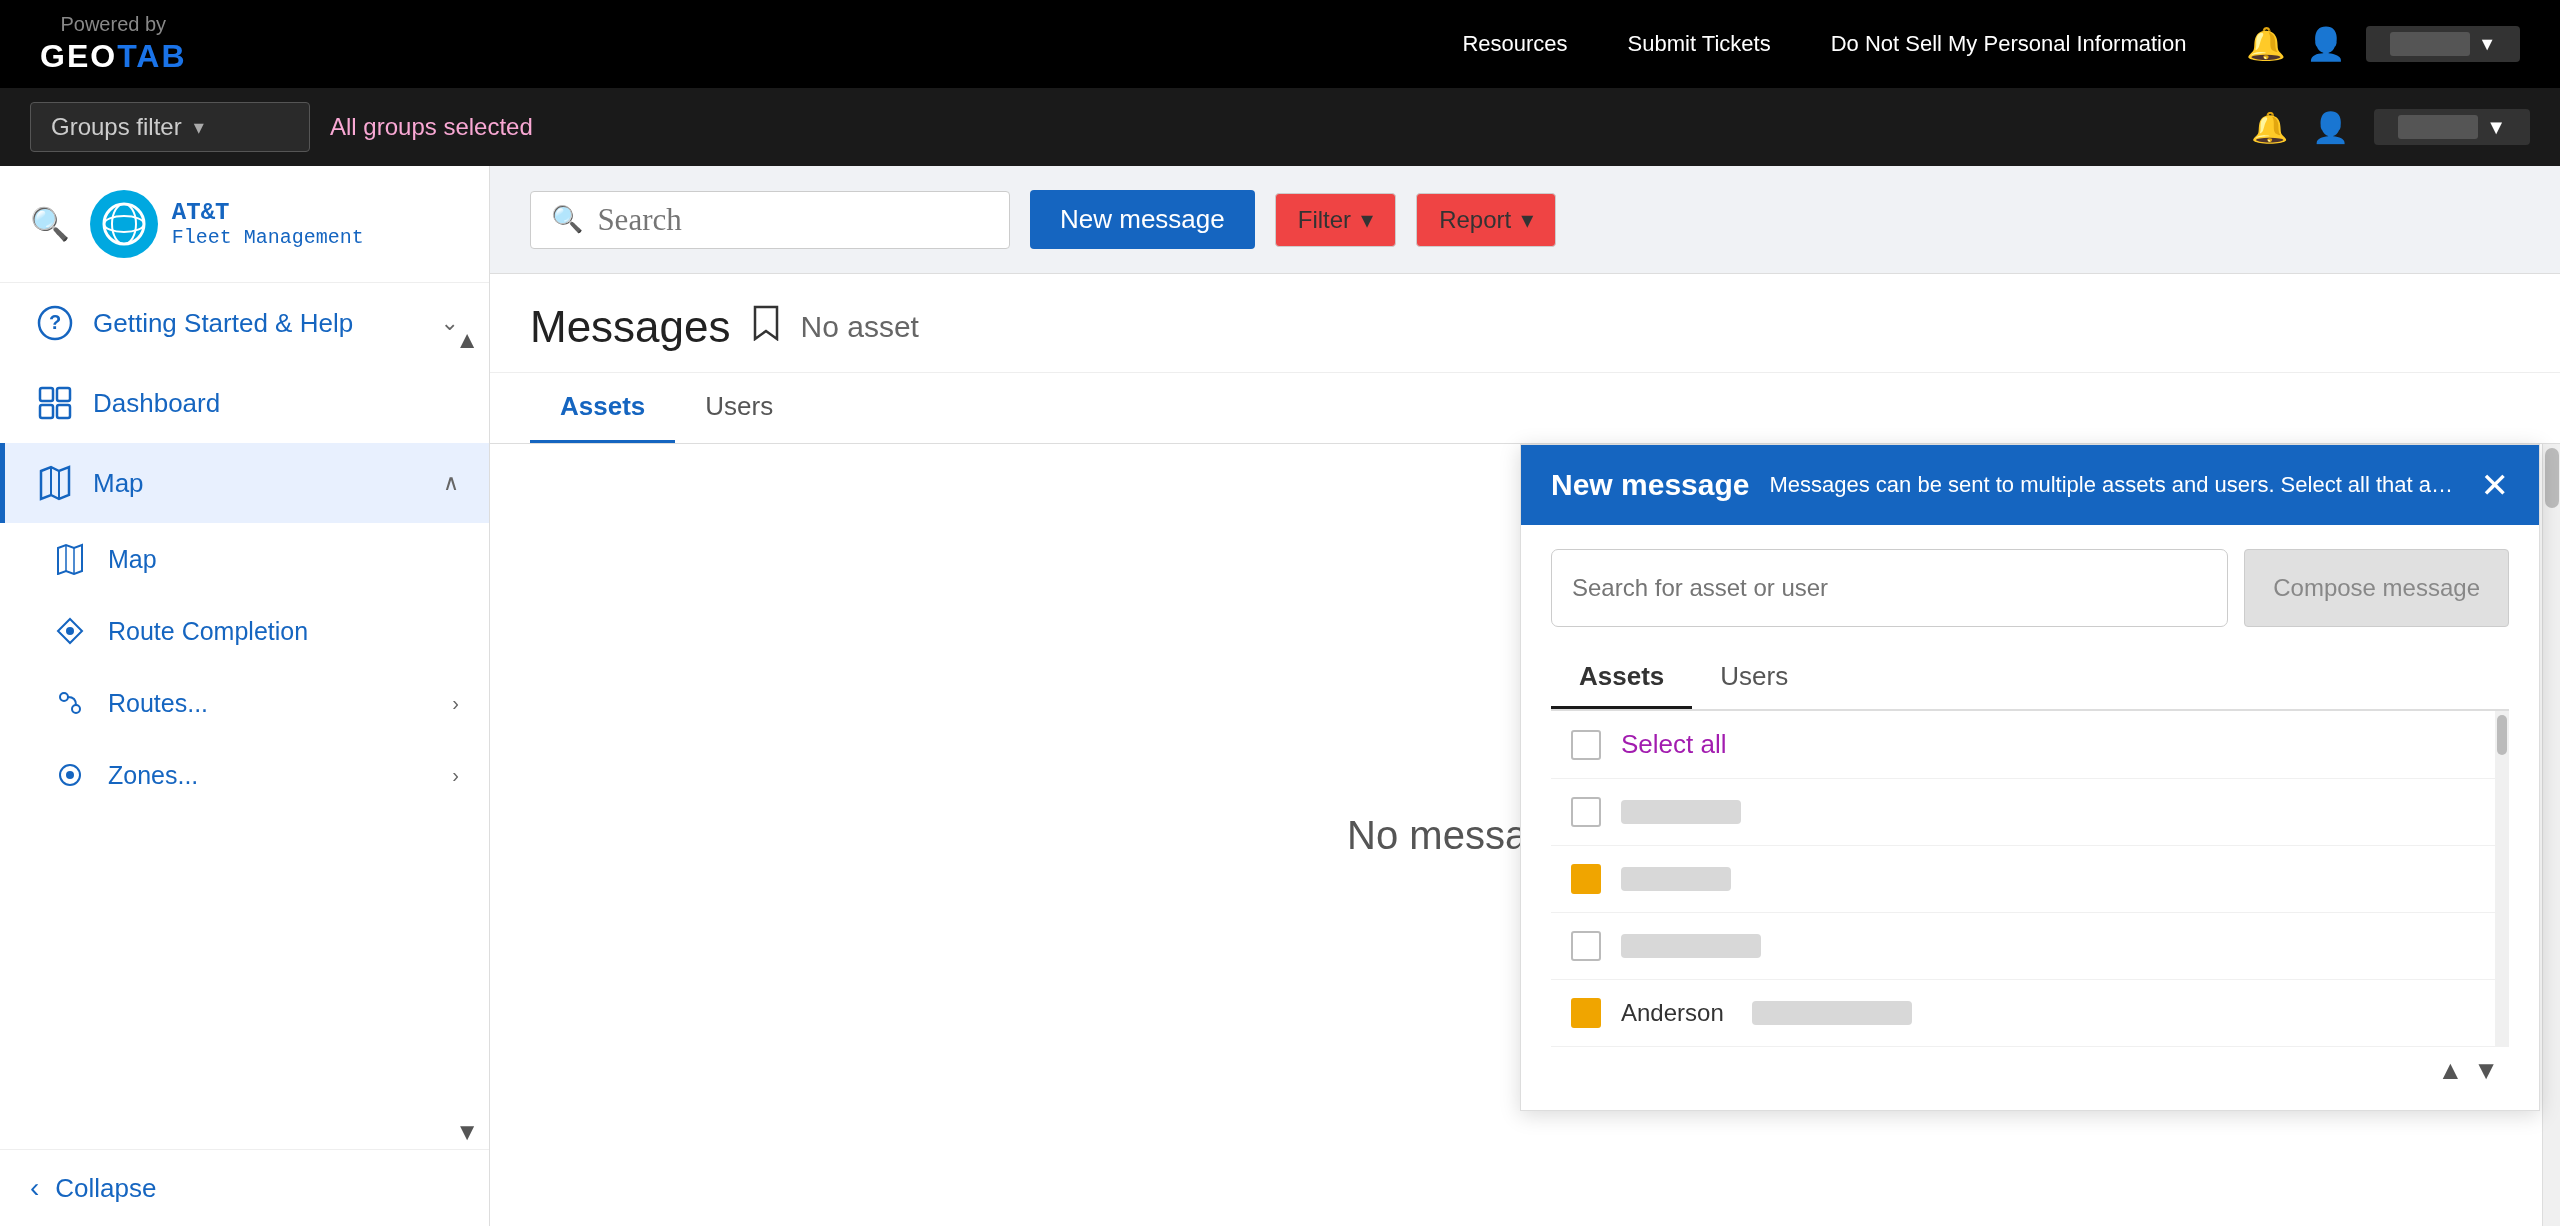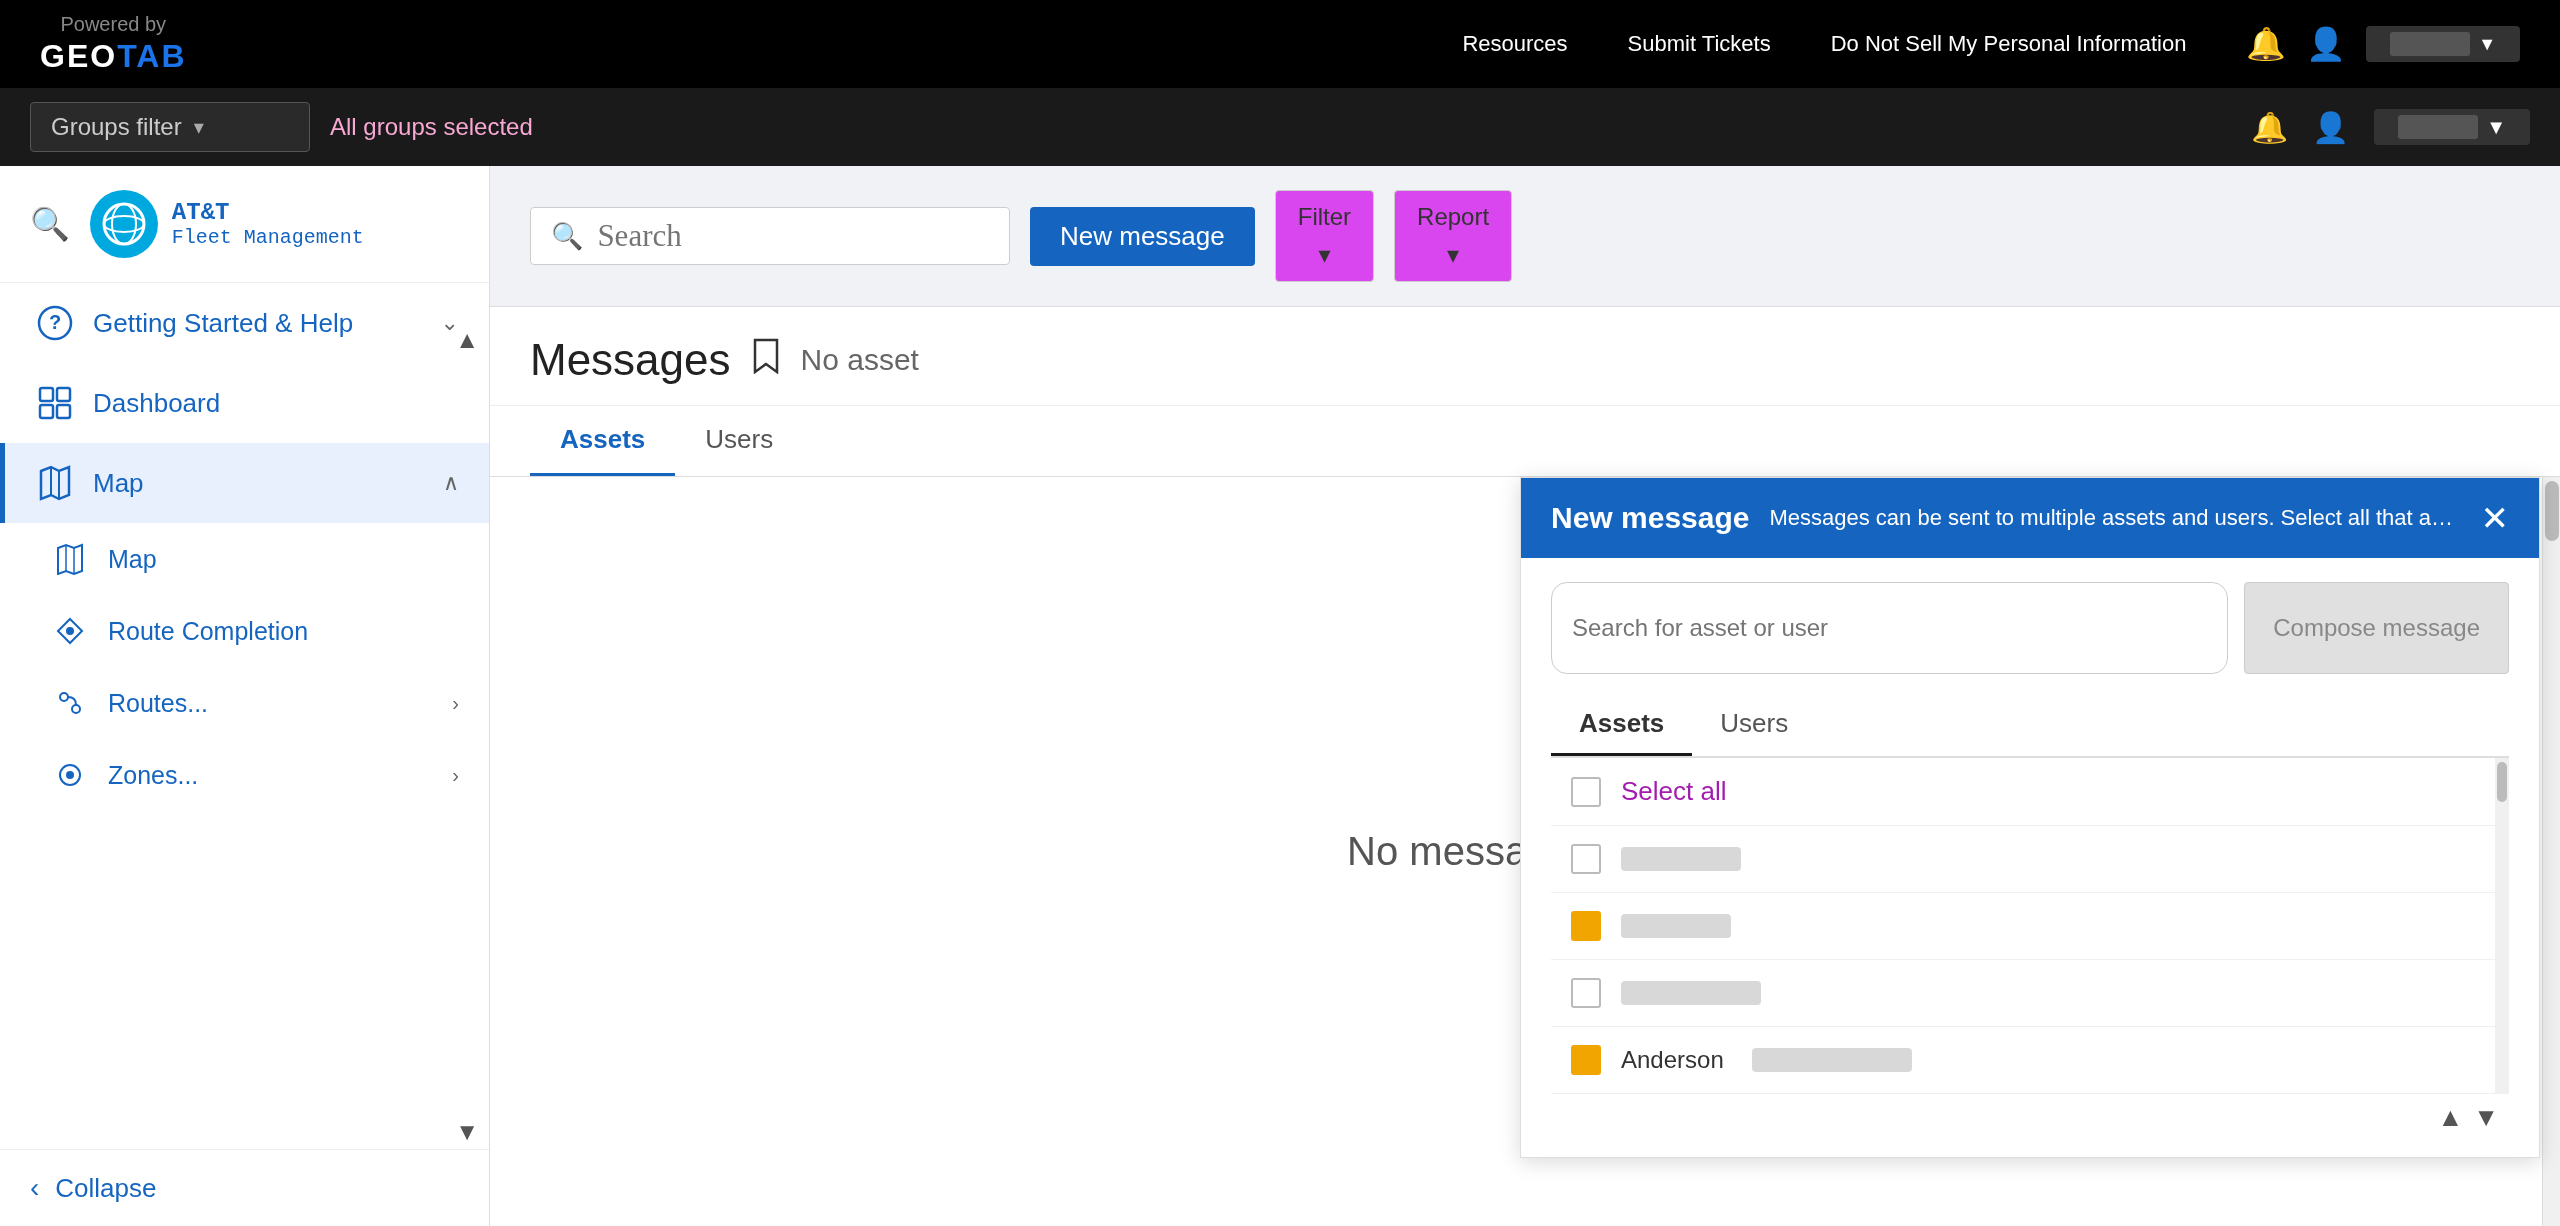--- a/index.html
+++ b/index.html
@@ -185,31 +185,30 @@
       background: #1565c0;
       color: #fff;
       border: none;
       padding: 14px 30px;
       font-size: 26px;
       border-radius: 4px;
       cursor: pointer;
       white-space: nowrap;
     }
     .btn-filter, .btn-report {
-      background: #d946ef;
+      background: #ef4444;
       border: 1px solid #ccc;
       padding: 12px 22px;
       font-size: 24px;
       border-radius: 4px;
       cursor: pointer;
       display: flex;
       align-items: center;
       gap: 10px;
       color: #333;
-      flex-direction: column;
     }
 
     
     .messages-header {
       padding: 28px 40px 20px;
       display: flex;
       align-items: center;
       gap: 20px;
       background: #fff;
       border-bottom: 1px solid #eee;
@@ -288,22 +287,22 @@
     .popup-close { font-size: 34px; cursor: pointer; color: #fff; margin-left: auto; }
     .popup-body { padding: 24px 30px; }
     .popup-search {
       display: flex;
       gap: 16px;
       margin-bottom: 20px;
     }
     .popup-search-input {
       flex: 1;
       border: 1px solid #ccc;
-      border-radius: 16px;
-      padding: 31px 20px;
+      border-radius: 7px;
+      padding: 24px 20px;
       font-size: 24px;
       color: #999;
       outline: none;
     }
     .btn-compose {
       background: #e0e0e0;
       border: 1px solid #ccc;
       padding: 14px 28px;
       font-size: 24px;
       border-radius: 4px;

